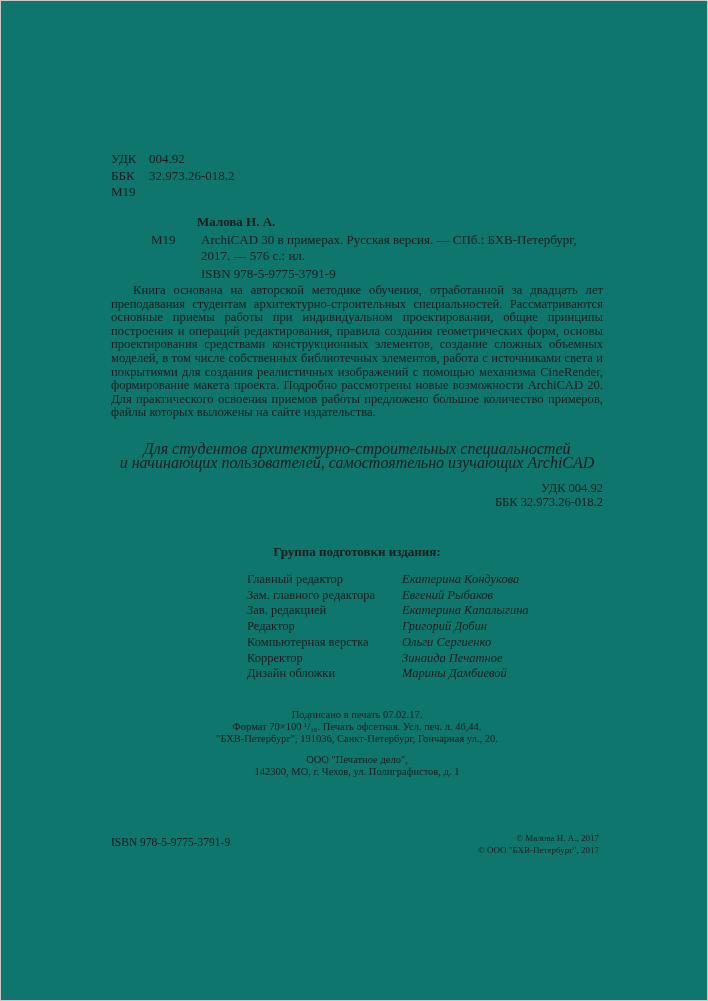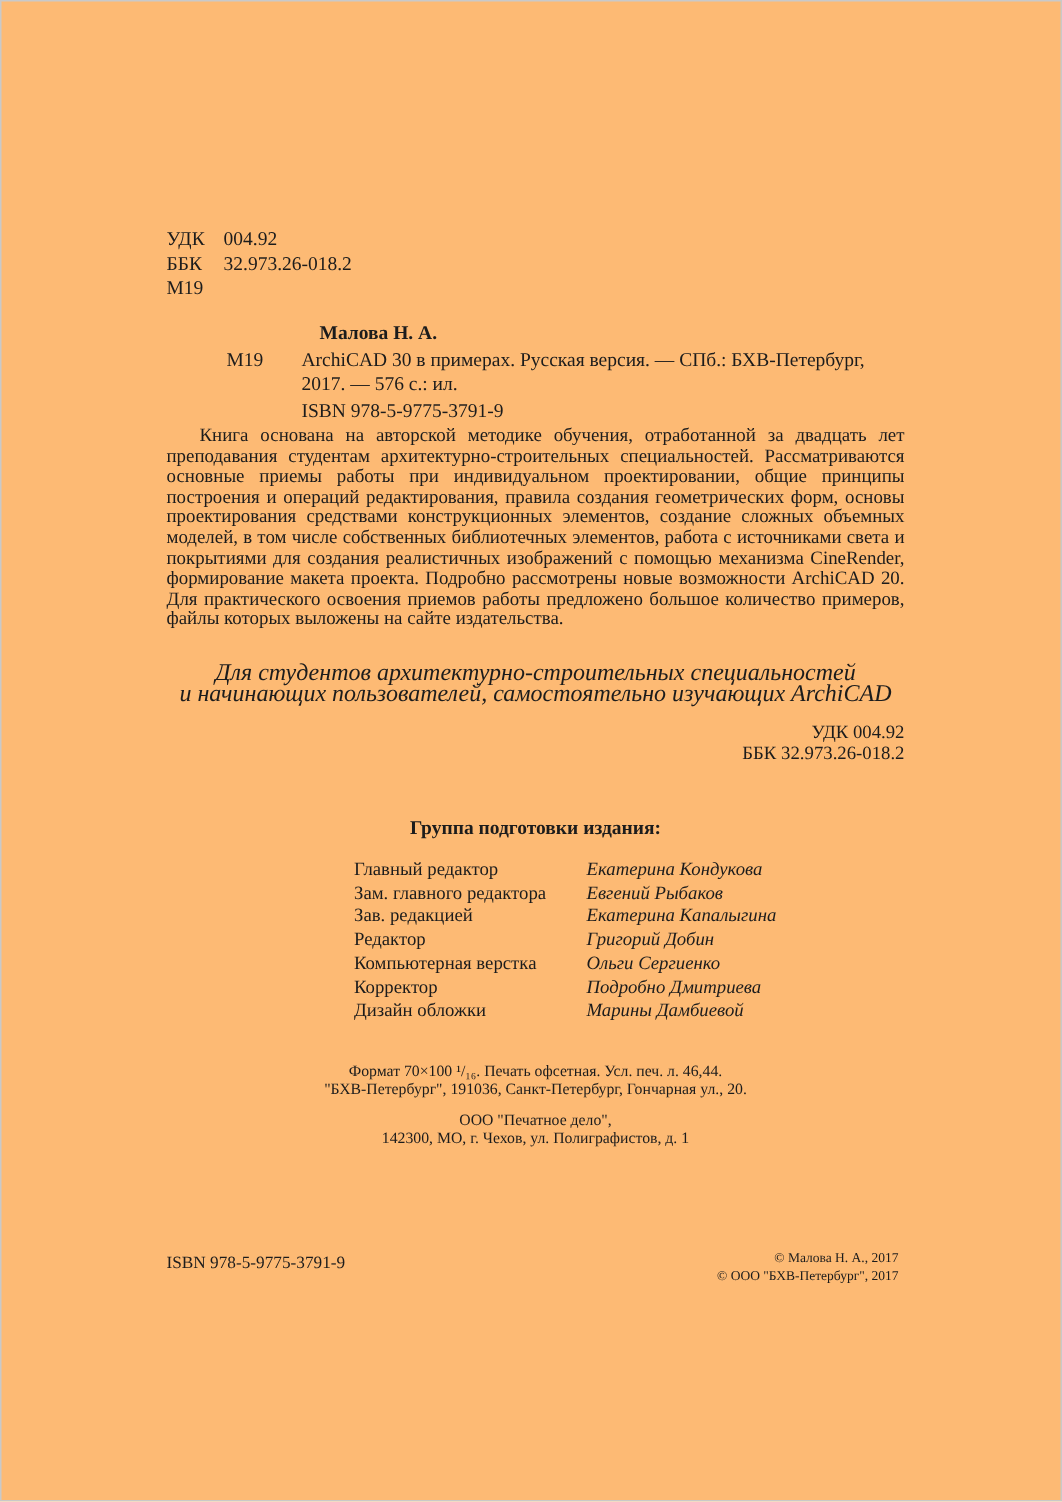--- a/index.html
+++ b/index.html
@@ -1,33 +1,33 @@
 <!DOCTYPE html>
 <html><head>
 <meta charset="utf-8">
 <style>
   * { margin: 0; padding: 0; box-sizing: border-box; }
   html, body { background: #ffffff; }
   .page {
     position: relative;
     width: 708px;
     height: 1001px;
-    background: #fdba74;
+    background: #0f766e;
     border: 1px solid #c9c9c9;
     font-family: "Liberation Serif", "DejaVu Serif", serif;
     color: #1c1c1c;
     overflow: hidden;
   }
   .cataloging {
     position: absolute; top: 150px; left: 110px;
     font-size: 13px; line-height: 16.5px;
   }
   .cataloging .lbl { display: inline-block; width: 38px; }
   .author-name {
-    position: absolute; top: 213px; left: 212px;
+    position: absolute; top: 213px; left: 196px;
     font-size: 13px; font-weight: bold;
   }
   .entry {
     position: absolute; top: 231px; left: 150px; width: 460px;
     font-size: 13px; line-height: 15.5px;
     display: flex;
   }
   .entry-code { display: inline-block; width: 50px; flex: 0 0 50px; }
   .isbn-line {
     position: absolute; top: 265px; left: 200px;
@@ -48,21 +48,21 @@
     text-align: right; font-size: 12.5px; line-height: 14px;
   }
   .team-heading {
     position: absolute; top: 543px; left: 110px; width: 492px;
     text-align: center; font-weight: bold; font-size: 13px;
   }
   .team-table {
     position: absolute; top: 571px; left: 235px;
     font-size: 12.5px; line-height: 15.7px;
   }
-  .team-row { display: flex; }
+  .team-row { display: flex; margin-left: 11px; }
   .team-row .role { display: inline-block; width: 155px; flex: 0 0 155px; }
   .team-row .name { font-style: italic; }
   .imprint {
     position: absolute; top: 708px; left: 110px; width: 492px;
     text-align: center; font-size: 10.5px; line-height: 12px;
   }
   .imprint .group2 { margin-top: 9px; }
   .footer {
     position: absolute; top: 832px; left: 110px; right: 108px;
     display: flex; justify-content: space-between; align-items: flex-start;
@@ -129,30 +129,31 @@
     <div class="team-row">
       <span class="role">Редактор</span>
       <span class="name">Григорий Добин</span>
     </div>
     <div class="team-row">
       <span class="role">Компьютерная верстка</span>
       <span class="name">Ольги Сергиенко</span>
     </div>
     <div class="team-row">
       <span class="role">Корректор</span>
-      <span class="name">Подробно Дмитриева</span>
+      <span class="name">Зинаида Печатное</span>
     </div>
     <div class="team-row">
       <span class="role">Дизайн обложки</span>
       <span class="name">Марины Дамбиевой</span>
     </div>
   </div>
 
   <div class="imprint">
     <div class="group1">
+      <div>Подписано в печать 07.02.17.</div>
       <div>Формат 70×100 ¹/₁₆. Печать офсетная. Усл. печ. л. 46,44.</div>
       <div>"БХВ-Петербург", 191036, Санкт-Петербург, Гончарная ул., 20.</div>
     </div>
     <div class="group2">
       <div>ООО "Печатное дело",</div>
       <div>142300, МО, г. Чехов, ул. Полиграфистов, д. 1</div>
     </div>
   </div>
 
   <div class="footer">

